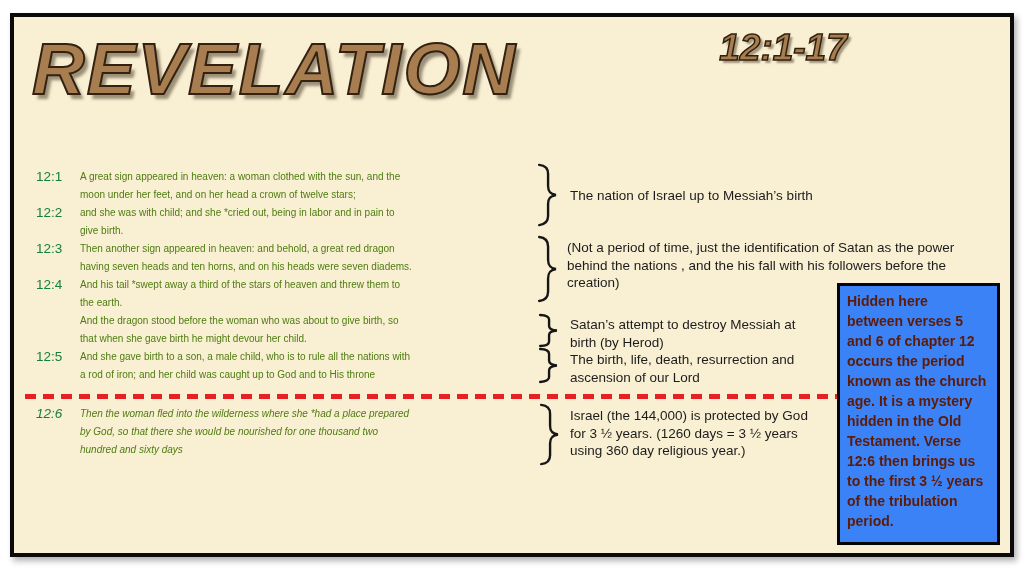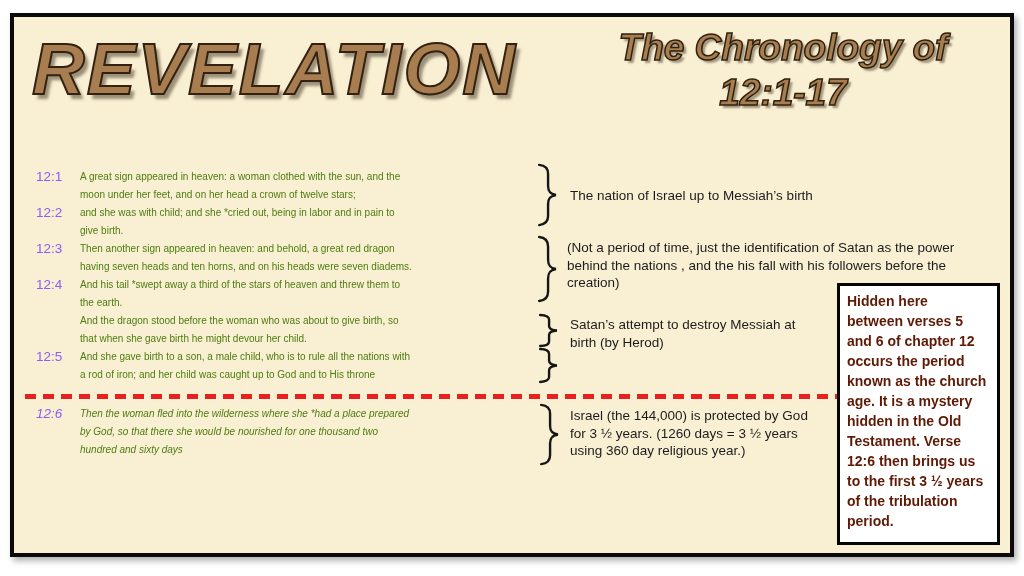--- a/index.html
+++ b/index.html
@@ -27,21 +27,21 @@
     left:556px;top:8px;width:426px;text-align:center;
     font-size:37px;line-height:45px;font-weight:bold;font-style:italic;
     color:#A87E50;
     -webkit-text-stroke:1.5px #30210f;
     text-shadow:3px 3px 2px rgba(105,92,70,.6);
   }
   
   .verse-block{width:512px;}
   .verse-row{display:flex;align-items:flex-start;}
   .vnum{
-    flex:0 0 44px;font-size:13.5px;line-height:18px;color:#8b5cf6;font-weight:normal;
+    flex:0 0 44px;font-size:13.5px;line-height:18px;color:#15803d;font-weight:normal;
   }
   .vtext{
     flex:1;font-size:10px;line-height:18px;color:#4d7c0f;white-space:pre-line;
   }
   #verses-upper{left:22px;top:151px;}
   #verse-bottom{left:22px;top:388px;font-style:italic;}
   
   .brace{position:absolute;width:21px;overflow:visible;}
   .brace path{
     fill:none;stroke:#161616;stroke-width:2.4;stroke-linecap:round;
@@ -53,36 +53,35 @@
     white-space:pre-line;
   }
   
   .divider{
     left:11px;top:377px;width:813px;height:5px;
     background:repeating-linear-gradient(to right,#E8201F 0 11px,transparent 11px 18px);
   }
   
   .hbox{
     left:823px;top:266px;width:163px;height:262px;box-sizing:border-box;
-    background:#ffffff;border:3px solid #050505;
+    background:#3b82f6;border:3px solid #050505;
     padding:5px 7px;
   }
   .hbox-text{
     font-size:14px;line-height:20px;font-weight:bold;color:#5E1A05;
     white-space:pre-line;
   }
 </style>
 </head>
 <body>
 
 <div class="slide">
 
   <div class="abs main-title">REVELATION</div>
   <div class="abs subtitle">
-    <div>The Chronology of</div>
     <div>12:1-17</div>
   </div>
 
   <div class="abs verse-block" id="verses-upper">
     <div class="verse-row">
       <div class="vnum">12:1</div>
       <div class="vtext">A great sign appeared in heaven: a woman clothed with the sun, and the
 moon under her feet, and on her head a crown of twelve stars;</div>
     </div>
     <div class="verse-row">
@@ -138,20 +137,22 @@
   <svg class="brace" style="left:524px;top:386px;height:63px" viewBox="0 0 20 100" preserveAspectRatio="none">
     <path d="M3,3 C10,4 11.5,10 11.5,17 L11.5,36 C11.5,44 13,48.5 19,50 C13,51.5 11.5,56 11.5,64 L11.5,83 C11.5,90 10,96 3,97"></path>
   </svg>
 
   <div class="annotation" style="left:556px;top:170px">The nation of Israel up to Messiah’s birth</div>
   <div class="annotation" style="left:553px;top:222px;width:404px">(Not a period of time, just the identification of Satan as the power
 behind the nations , and the his fall with his followers before the
 creation)</div>
   <div class="annotation" style="left:556px;top:299px;width:276px">Satan’s attempt to destroy Messiah at
 birth (by Herod)</div>
+  <div class="annotation" style="left:556px;top:334px;width:276px">The birth, life, death, resurrection and
+ascension of our Lord</div>
   <div class="annotation" style="left:556px;top:390px;width:282px">Israel (the 144,000) is protected by God
 for 3 ½ years. (1260 days = 3 ½ years
 using 360 day religious year.)</div>
 
   <div class="abs hbox">
     <div class="hbox-text">Hidden here
 between verses 5
 and 6 of chapter 12
 occurs the period
 known as the church

